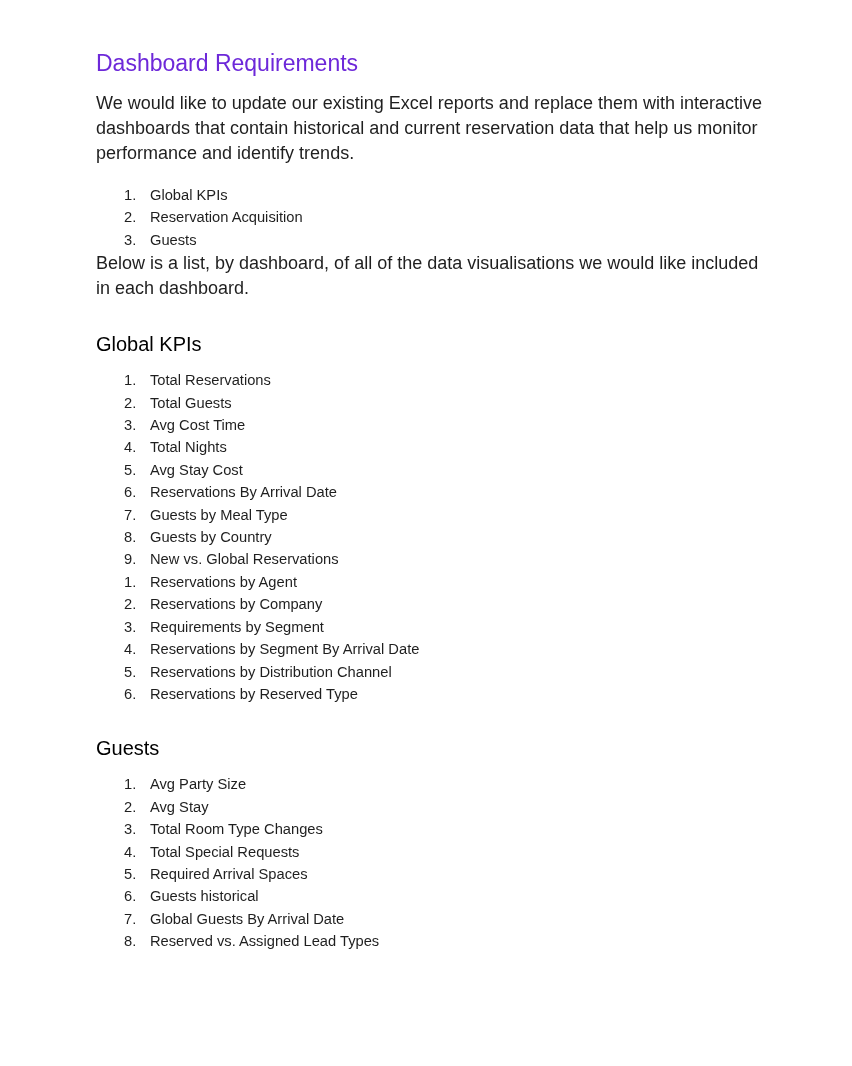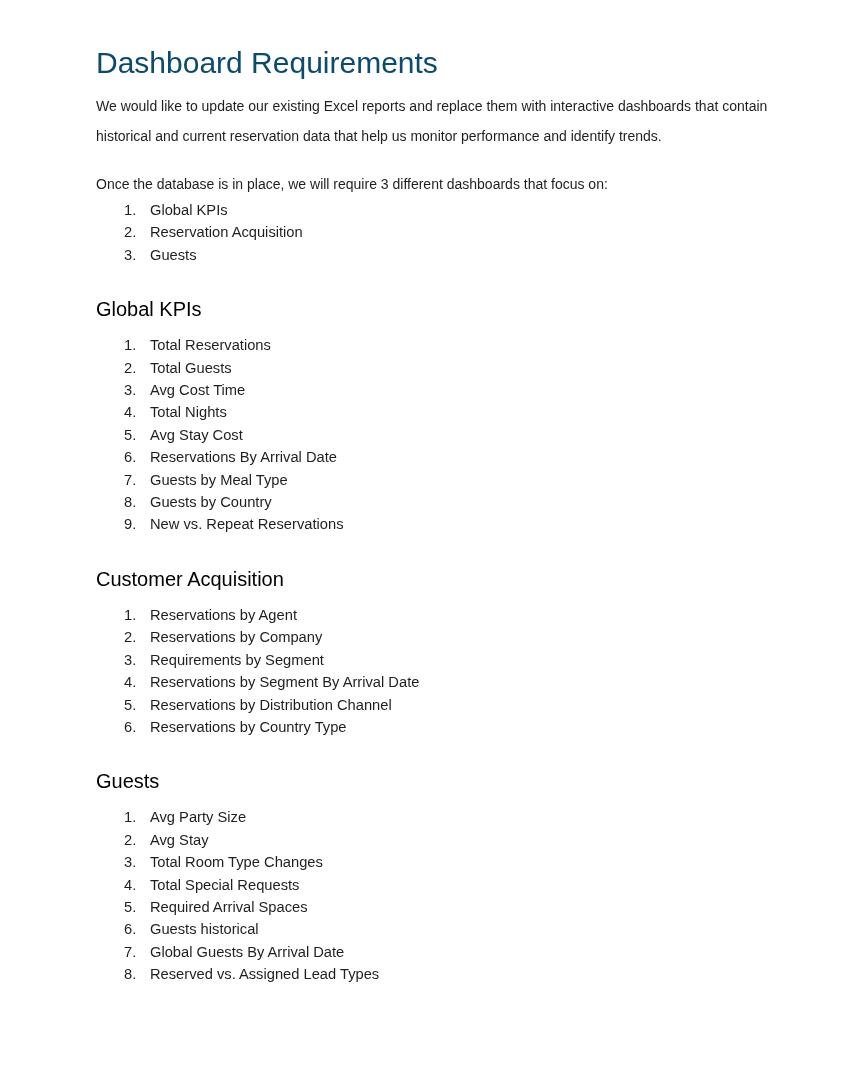--- a/index.html
+++ b/index.html
@@ -17,37 +17,37 @@
   .page {
     box-sizing: border-box;
     width: 852px;
     height: 1066px;
     padding: 48px 80px 0 96px;
     background: #ffffff;
   }
   h1.doc-title {
     font-family: "Liberation Sans", sans-serif;
     font-weight: 400;
-    font-size: 30px;
+    font-size: 23px;
     line-height: 30px;
-    color: #0c4a6e;
+    color: #6d28d9;
     margin: 0 0 13px 0;
   }
   h2.section-heading {
     font-family: "Liberation Sans", sans-serif;
     font-weight: 400;
     font-size: 20px;
     line-height: 26px;
     color: #000000;
     margin: 30px 0 12px 0;
   }
   p.body-text {
     margin: 0;
-    font-size: 14px;
-    line-height: 30px;
+    font-size: 18px;
+    line-height: 25px;
     max-width: 676px;
     color: #1f1f1f;
   }
   p.intro-gap {
     margin-bottom: 18px;
   }
   ol.num-list {
     list-style: none;
     counter-reset: n;
     margin: 0;
@@ -72,52 +72,51 @@
 </head>
 <body>
 
 <div class="page">
 
   <h1 class="doc-title">Dashboard Requirements</h1>
 
   <p class="body-text intro-gap">We would like to update our existing Excel reports and replace them with interactive dashboards that contain historical and current reservation data that help us monitor performance and identify trends.</p>
 
   <div>
-    <p class="body-text">Once the database is in place, we will require 3 different dashboards that focus on:</p>
     <ol class="num-list">
       <li>Global KPIs</li>
       <li>Reservation Acquisition</li>
       <li>Guests</li>
     </ol>
+    <p class="body-text">Below is a list, by dashboard, of all of the data visualisations we would like included in each dashboard.</p>
   </div>
 
   <section>
     <h2 class="section-heading">Global KPIs</h2>
     <ol class="num-list">
       <li>Total Reservations</li>
       <li>Total Guests</li>
       <li>Avg Cost Time</li>
       <li>Total Nights</li>
       <li>Avg Stay Cost</li>
       <li>Reservations By Arrival Date</li>
       <li>Guests by Meal Type</li>
       <li>Guests by Country</li>
-      <li>New vs. Repeat Reservations</li>
+      <li>New vs. Global Reservations</li>
     </ol>
   </section>
 
   <section>
-    <h2 class="section-heading">Customer Acquisition</h2>
     <ol class="num-list">
       <li>Reservations by Agent</li>
       <li>Reservations by Company</li>
       <li>Requirements by Segment</li>
       <li>Reservations by Segment By Arrival Date</li>
       <li>Reservations by Distribution Channel</li>
-      <li>Reservations by Country Type</li>
+      <li>Reservations by Reserved Type</li>
     </ol>
   </section>
 
   <section>
     <h2 class="section-heading">Guests</h2>
     <ol class="num-list">
       <li>Avg Party Size</li>
       <li>Avg Stay</li>
       <li>Total Room Type Changes</li>
       <li>Total Special Requests</li>

